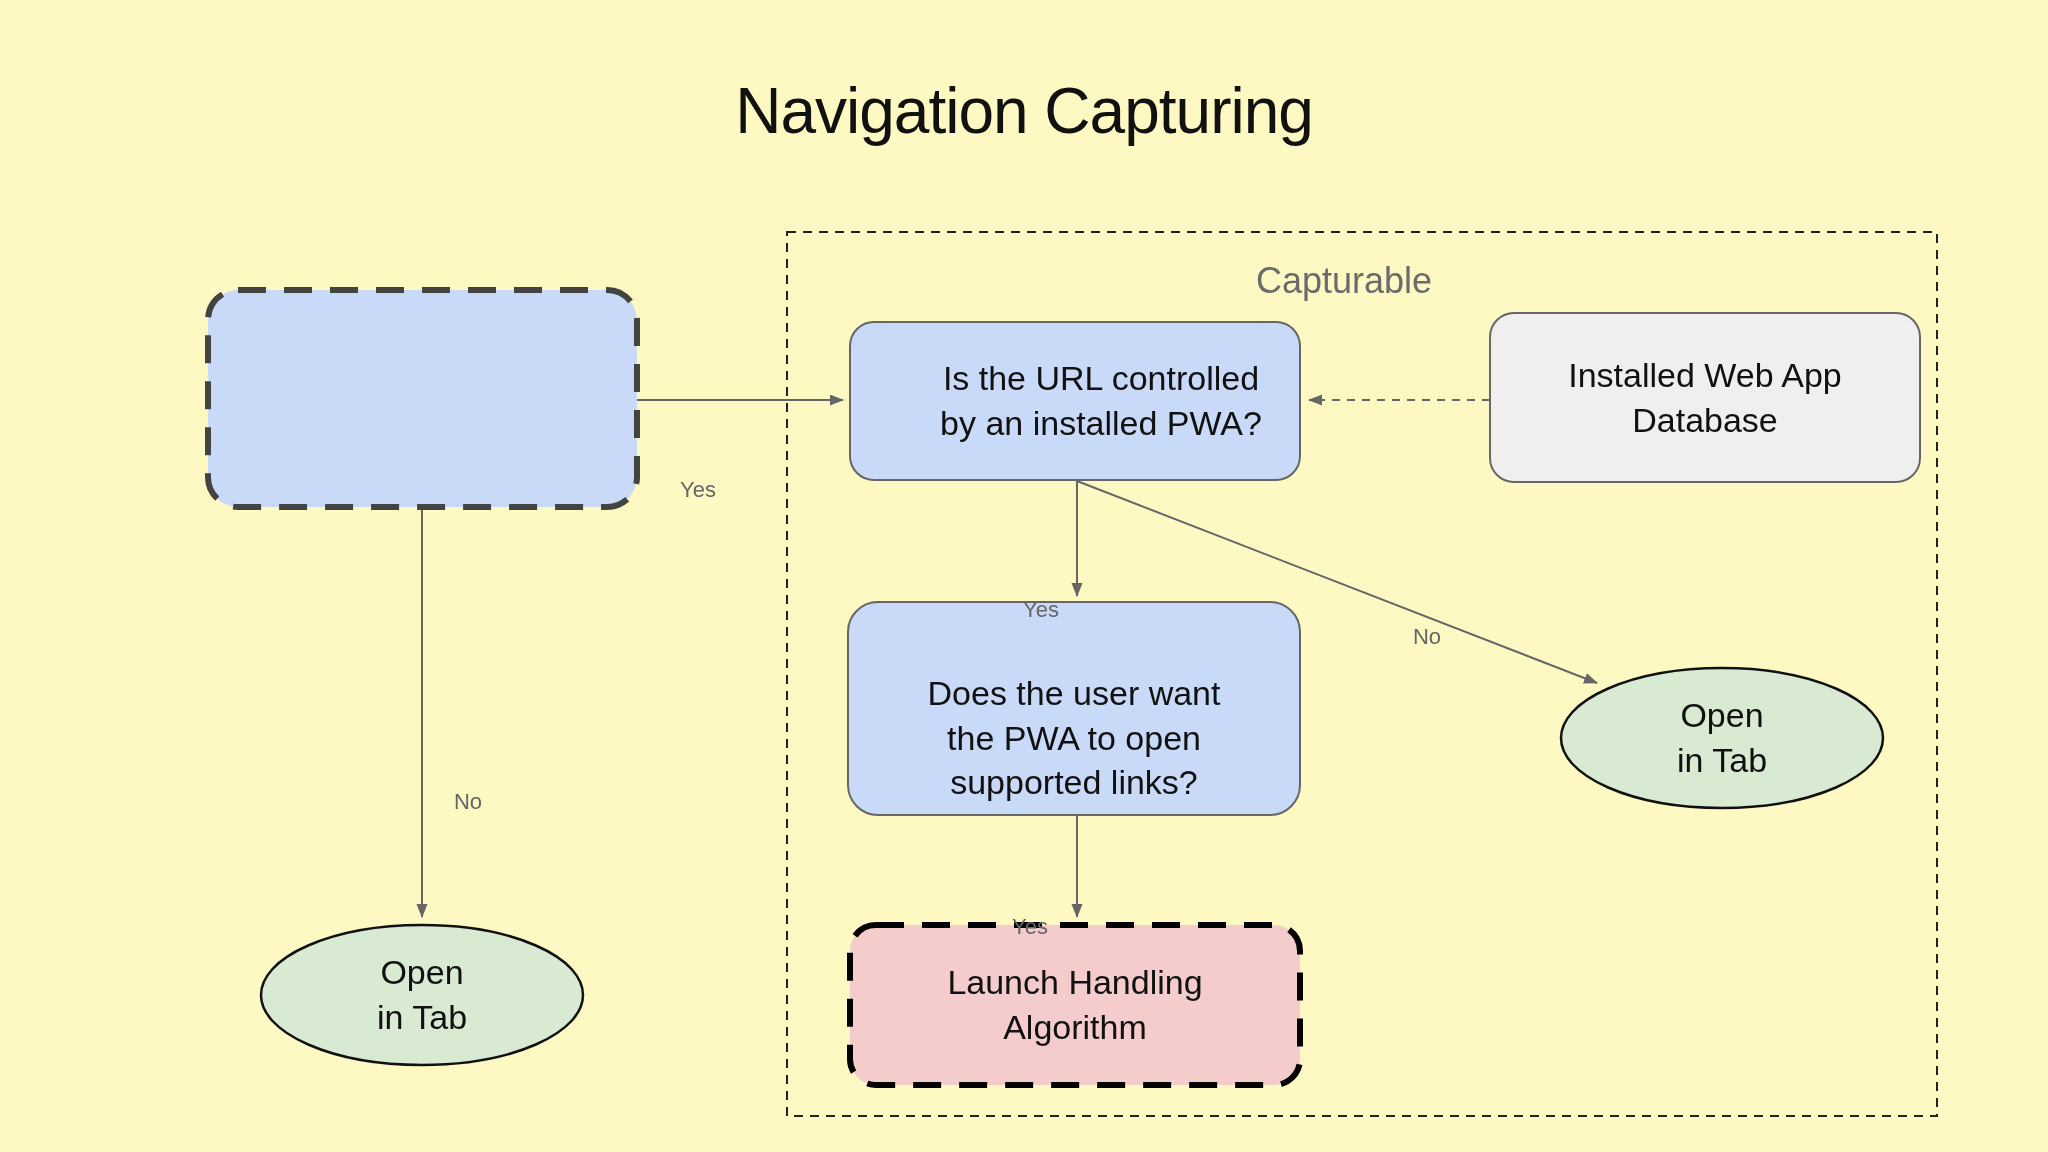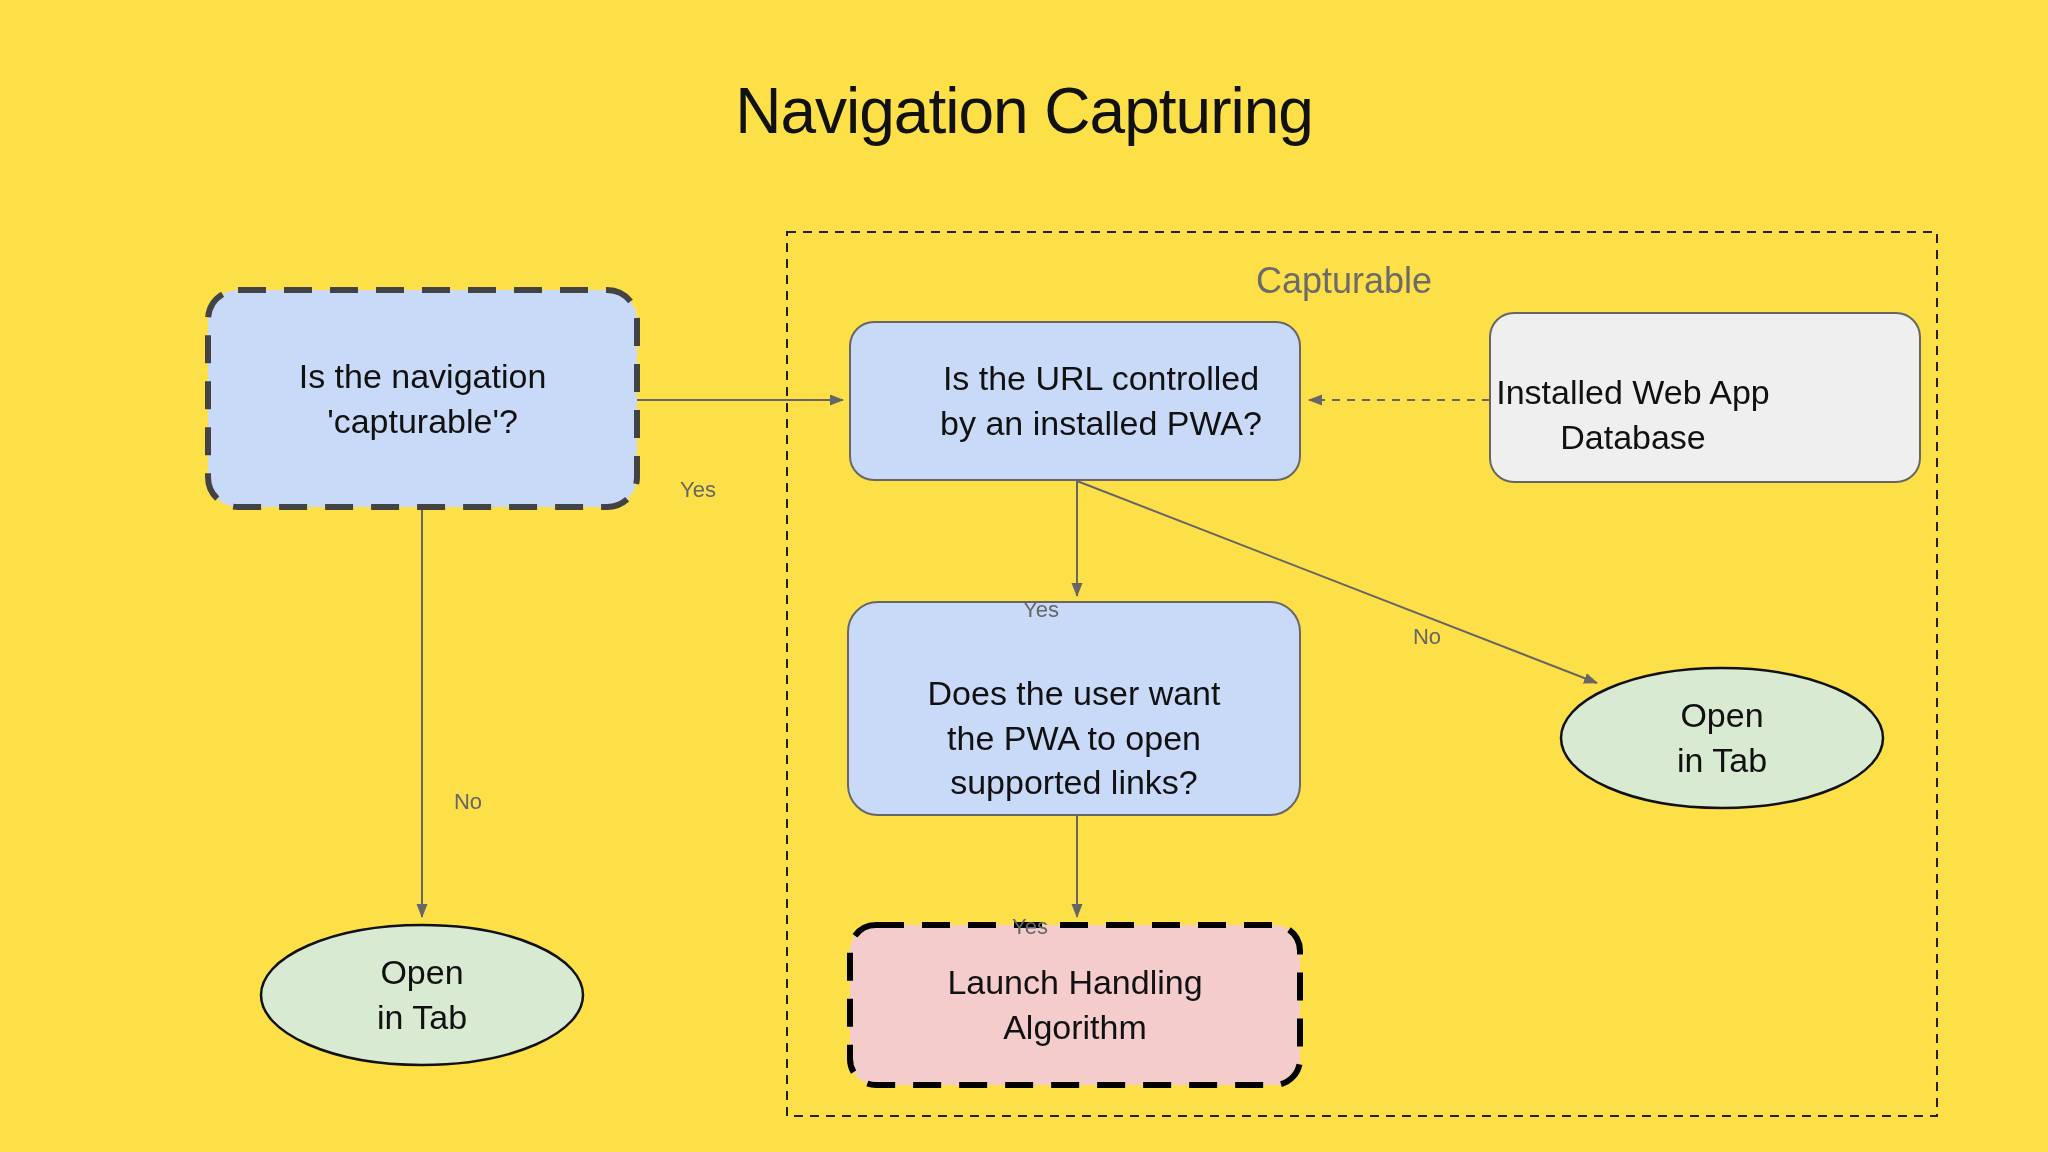--- a/index.html
+++ b/index.html
@@ -1,21 +1,21 @@
 <!DOCTYPE html>
 <html style="--node-blue: #c9daf8; --node-green: #d9ead3; --node-gray: #efefef; --node-red: #f4cccc; --stroke-gray: #666666; --stroke-dark: #434343; --label-gray: #6b6b6b; --text-black: #111111;"><head>
 <meta charset="utf-8">
 <style>
   :root{
     --node-blue:#c9daf8; --node-green:#d9ead3; --node-gray:#efefef; --node-red:#f4cccc;
     --stroke-gray:#666666; --stroke-dark:#434343; --label-gray:#6b6b6b; --text-black:#111111;
   }
   html,body{margin:0;padding:0;background:#ffffff;}
   .canvas{
-    position:relative; width:2048px; height:1152px; background:#fde047;
+    position:relative; width:2048px; height:1152px; background:#fef9c3;
     font-family:"Liberation Sans", "DejaVu Sans", sans-serif; overflow:hidden;
   }
   .title{
     position:absolute; left:0; top:74px; width:2048px; text-align:center;
     font-size:64px; letter-spacing:-1px; color:var(--text-black); font-weight:400;
   }
   .diagram-svg{position:absolute; left:0; top:0;}
   .node-label{
     position:absolute; display:flex; align-items:center; justify-content:center;
     text-align:center; white-space:pre-line; color:var(--text-black);
@@ -57,25 +57,23 @@
     <rect x="850" y="322" width="450" height="158" rx="24" style="fill:var(--node-blue)" stroke="#666666" stroke-width="2"></rect>
     <rect x="1490" y="313" width="430" height="169" rx="24" style="fill:var(--node-gray)" stroke="#666666" stroke-width="2"></rect>
     <rect x="848" y="602" width="452" height="213" rx="30" style="fill:var(--node-blue)" stroke="#666666" stroke-width="2"></rect>
     <rect x="850" y="925" width="450" height="160" rx="26" style="fill:var(--node-red)" stroke="#000000" stroke-width="6" stroke-dasharray="28 18"></rect>
     <ellipse cx="422" cy="995" rx="161" ry="70" style="fill:var(--node-green)" stroke="#111111" stroke-width="2.5"></ellipse>
     <ellipse cx="1722" cy="738" rx="161" ry="70" style="fill:var(--node-green)" stroke="#111111" stroke-width="2.5"></ellipse>
   </svg>
 
   <div class="group-label" style="left:1344px; top:281px;">Capturable</div>
 
-  <div class="node-label" style="left:208px; top:290px; width:429px; height:217px;">Is the navigation
-'capturable'?</div>
   <div class="node-label" style="left:876px; top:322px; width:450px; height:158px;">Is the URL controlled
 by an installed PWA?</div>
-  <div class="node-label" style="left:1418px; top:313px; width:430px; height:169px;margin-top:17px;">Installed Web App
+  <div class="node-label" style="left:1490px; top:313px; width:430px; height:169px;">Installed Web App
 Database</div>
   <div class="node-label" style="left:848px; top:602px; width:452px; height:272px;">Does the user want
 the PWA to open
 supported links?</div>
   <div class="node-label" style="left:850px; top:925px; width:450px; height:160px;">Launch Handling
 Algorithm</div>
   <div class="node-label" style="left:261px; top:925px; width:322px; height:140px;">Open
 in Tab</div>
   <div class="node-label" style="left:1561px; top:668px; width:322px; height:140px;">Open
 in Tab</div>

